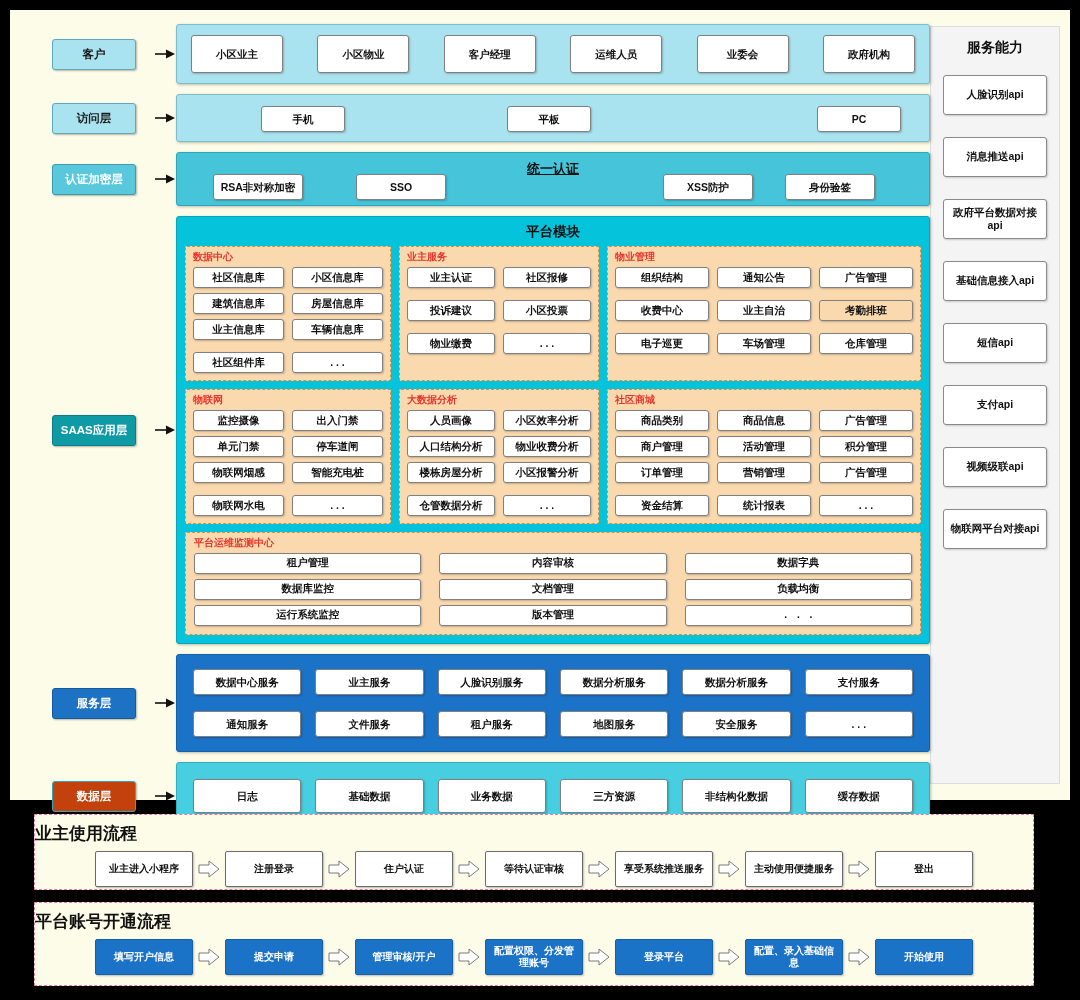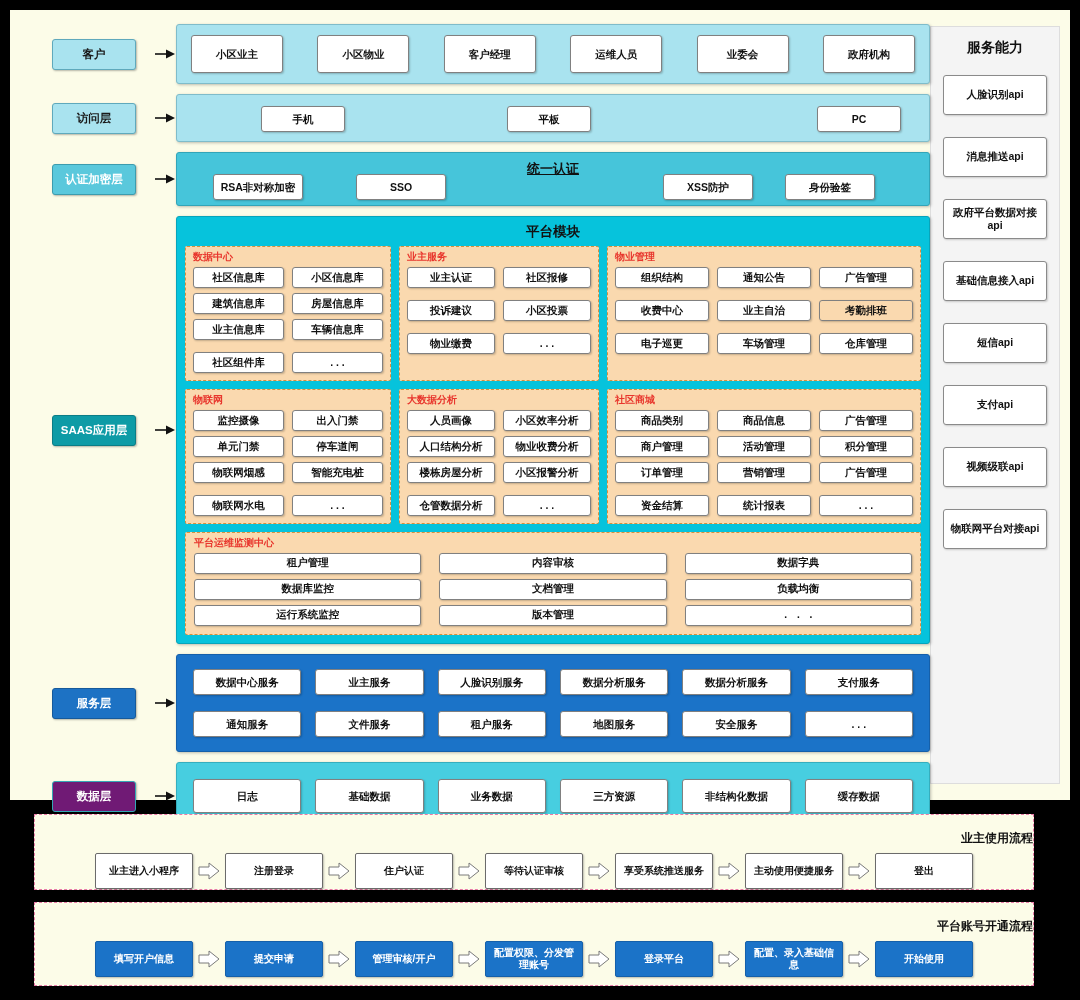--- a/index.html
+++ b/index.html
@@ -31,21 +31,21 @@
   .lbl-wrap { width:102px; display:flex; align-items:center; flex:0 0 102px; }
   .layer-lbl {
     width:84px; text-align:center; padding:7px 2px;
     border-radius:3px; font-weight:bold; font-size:11.5px;
     box-shadow:1px 1px 2px rgba(0,0,0,.28);
   }
   .lbl-cyanlight { background:#A9E3EF; border:1px solid #5FA9BC; color:#1a1a1a; }
   .lbl-cyanmid   { background:#5AC8DC; border:1px solid #3C9CAE; color:#ffffff; }
   .lbl-teal      { background:#0E9BA6; border:1px solid #0B7D86; color:#ffffff; }
   .lbl-blue      { background:#1D72C4; border:1px solid #165A9B; color:#ffffff; }
-  .lbl-cyan      { background:#701a75; border:1px solid #35A6B5; color:#ffffff; }
+  .lbl-cyan      { background:#c2410c; border:1px solid #35A6B5; color:#ffffff; }
 
   .arrow { width:22px; display:flex; align-items:center; justify-content:center; flex:0 0 22px; }
   .arrow svg { display:block; }
 
   .band { flex:1; border-radius:3px; box-shadow:1px 1px 3px rgba(0,0,0,.25); }
   .band-light  { background:#A9E3EF; border:1px solid #7FBCCA; }
   .band-mid    { background:#46C5DA; border:1px solid #32A5B8; }
   .band-platform { background:#06C3DC; border:1px solid #06A5BB; }
   .band-blue   { background:#1B73C8; border:1px solid #1560AA; }
   .band-cyan   { background:#47CEE0; border:1px solid #35AEBE; }
@@ -123,21 +123,21 @@
     box-shadow:1px 1px 2px rgba(0,0,0,.18);
   }
 
   
   .flow {
     position:absolute; left:34px; width:1000px;
     background:#FCFCE8; border:1.5px dashed #E87BA8;
   }
   .flow-1 { top:814px; height:76px; }
   .flow-2 { top:902px; height:84px; }
-  .flow-title { text-align:right; font-weight:bold; font-size:12px; color:#111; padding:15px 0 0; }
+  .flow-title { text-align:left; font-weight:bold; font-size:17px; color:#111; padding:7px 0 0; }
   .flow-steps { display:flex; align-items:center; justify-content:center; gap:0; padding:6px 14px 0; }
   .step {
     flex:0 0 98px; height:36px; display:flex; align-items:center; justify-content:center;
     text-align:center; font-size:10px; font-weight:bold; line-height:1.2; padding:2px 4px;
     border-radius:2px;
   }
   .step-white { background:#fff; border:1px solid #6b6b6b; color:#111; box-shadow:1px 1px 2px rgba(0,0,0,.25); }
   .step-blue  { background:#1B73C8; border:1px solid #1560AA; color:#fff; box-shadow:1px 1px 2px rgba(0,0,0,.25); }
   .fa { flex:0 0 32px; display:flex; align-items:center; justify-content:center; }
 </style>

